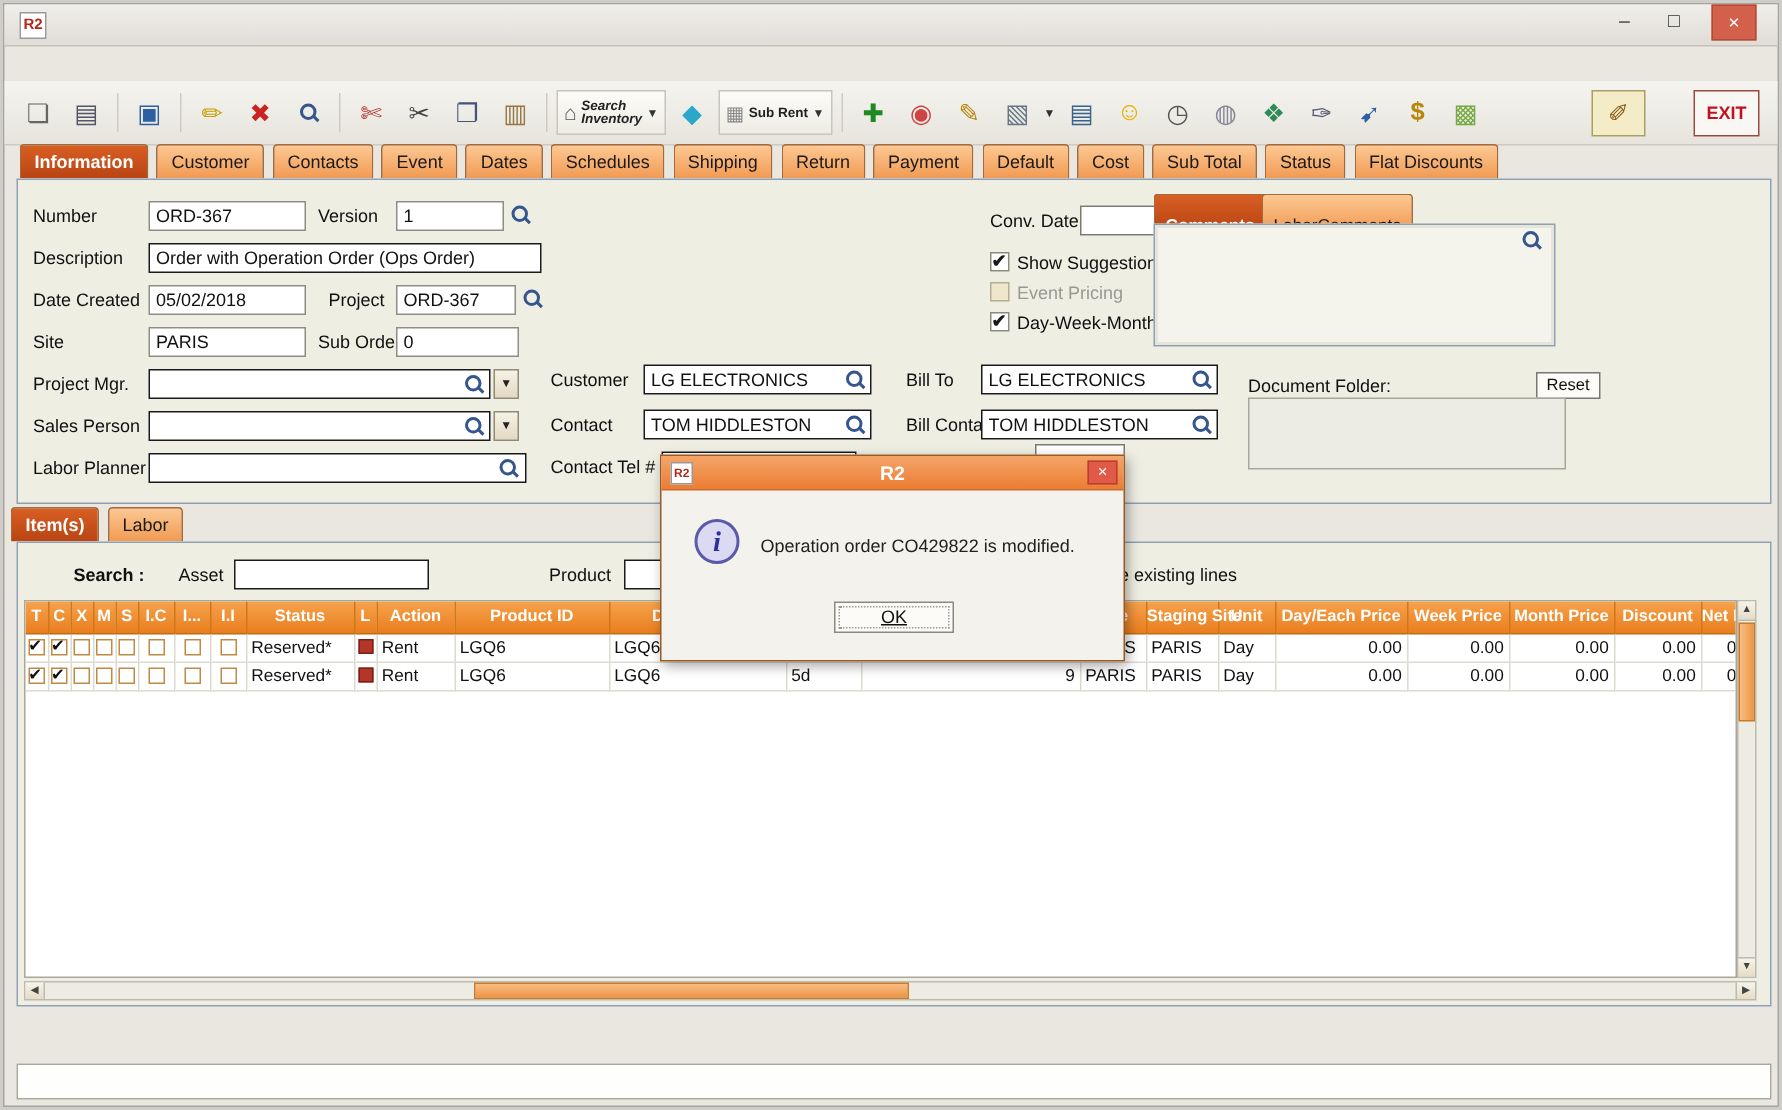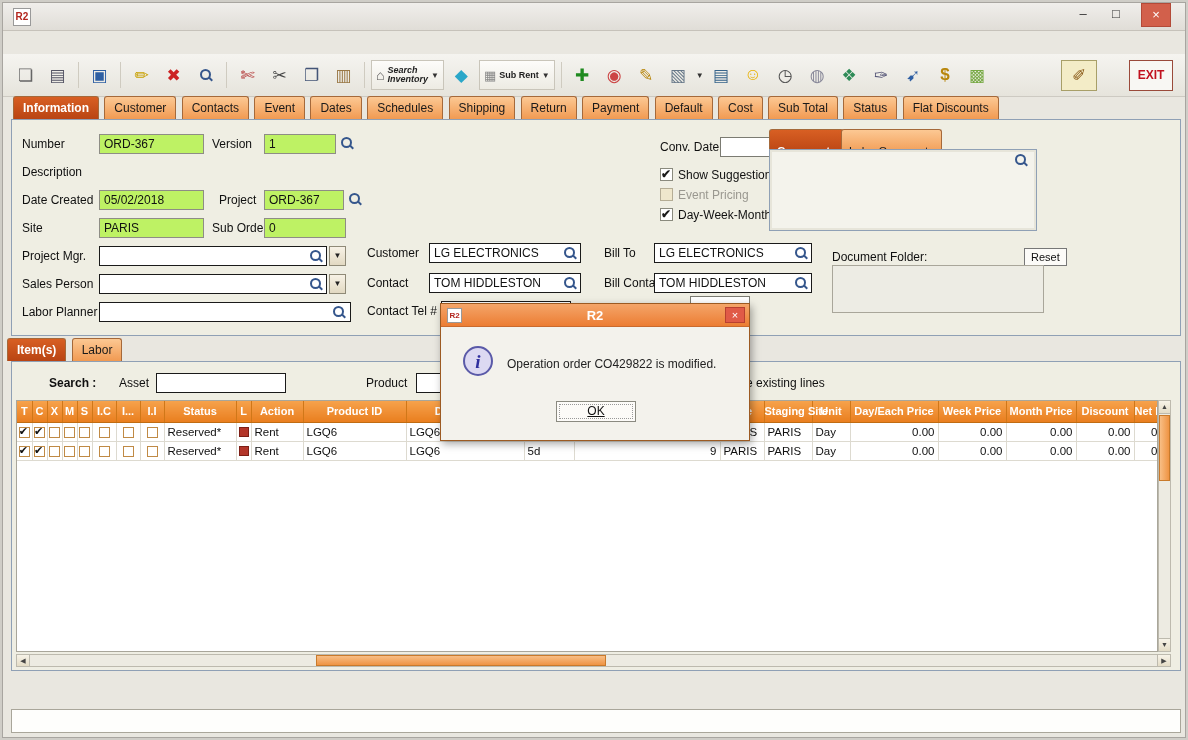--- a/index.html
+++ b/index.html
@@ -59,21 +59,21 @@
   .tab.small { height:20px; line-height:19px; font-size:11.5px; padding:12px 7px; }
 
   
   .form-panel { position:absolute; left:8px; top:116px; width:1170px; height:217px;
     border:1px solid #8FA0B5; background:#EFEEE3; }
   .lbl { position:absolute; font-size:12px; color:#101010; white-space:nowrap; }
   .lbl.dim { color:#9A9890; }
   .lbl.b { font-weight:bold; }
   .fld { position:absolute; height:20px; border:1px solid #7B7B72; background:#fff;
     font-size:12px; font-family:inherit; padding:0 4px; color:#111; }
-  .fld.ro { background:#bef264; border-color:#8E8D85; }
+  .fld.ro { background:#ffffff; border-color:#8E8D85; }
   .fld.bb { border:1px solid #1a1a1a; }
   input.fld { outline:none; }
   .magw { position:absolute; width:14px; height:14px; }
   .magw::before { content:""; position:absolute; left:1px; top:1px; width:7px; height:7px;
     border:2px solid #35568C; border-radius:50%; }
   .magw::after { content:""; position:absolute; left:9px; top:10px; width:5px; height:2px;
     background:#35568C; transform:rotate(45deg); }
   .ddbtn { position:absolute; width:17px; height:20px; text-align:center; line-height:18px;
     background:linear-gradient(#F7F2E6,#E2D9C2); border:1px solid #8F8A77; font-size:8px; color:#222; }
   .groupbox { position:absolute; left:439px; top:9px; width:202px; height:100px; border:1px solid #6A6A60; }
@@ -243,20 +243,21 @@
   </div>
 
   <div class="form-panel">
     <span class="lbl" style="left:10px;top:17px">Number</span>
     <input class="fld ro" style="left: 87px; top: 14px; width: 105px;" readonly="" value="ORD-367">
     <span class="lbl" style="left:200px;top:17px">Version</span>
     <input class="fld ro" style="left: 252px; top: 14px; width: 72px;" readonly="" value="1">
     <span class="magw" style="left:328px;top:16px"></span>
 
     <span class="lbl" style="left:10px;top:45px">Description</span>
+    <input class="fld bb" style="left: 87px; top: 42px; width: 262px;" value="Order with Operation Order (Ops Order)">
 
     <span class="lbl" style="left:10px;top:73px">Date Created</span>
     <input class="fld ro" style="left: 87px; top: 70px; width: 105px;" readonly="" value="05/02/2018">
     <span class="lbl" style="left:207px;top:73px">Project</span>
     <input class="fld ro" style="left: 252px; top: 70px; width: 80px;" readonly="" value="ORD-367">
     <span class="magw" style="left:336px;top:72px"></span>
 
     <span class="lbl" style="left:10px;top:101px">Site</span>
     <input class="fld ro" style="left: 87px; top: 98px; width: 105px;" readonly="" value="PARIS">
     <span class="lbl" style="left:200px;top:101px">Sub Orders</span>

